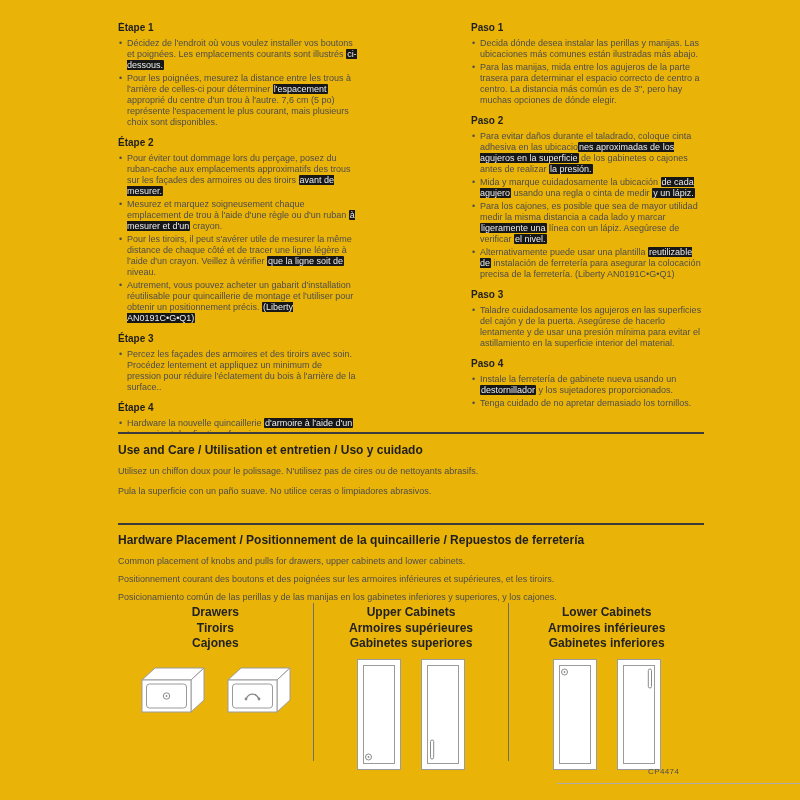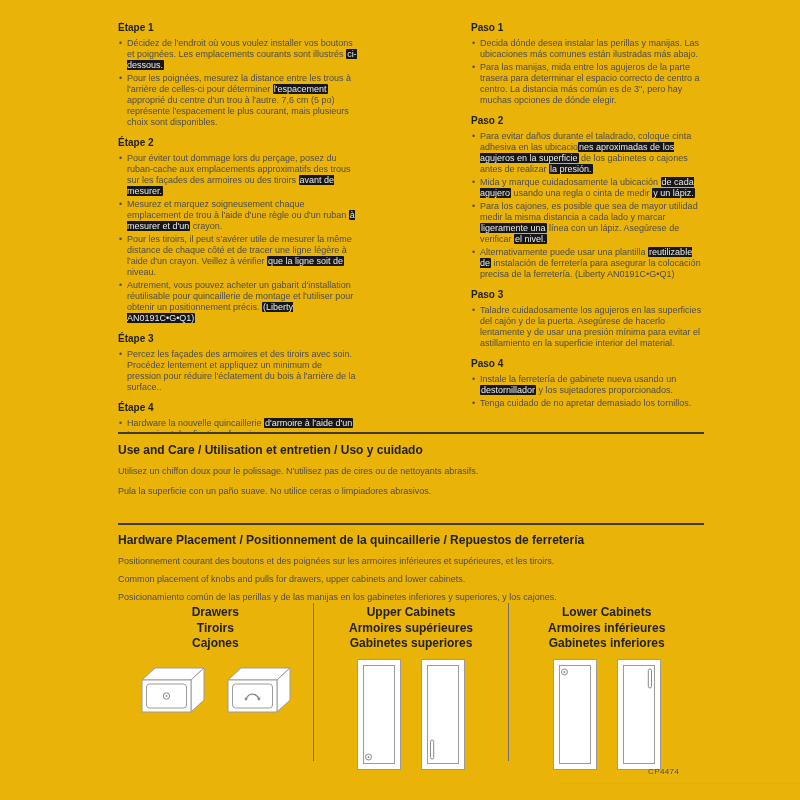--- a/index.html
+++ b/index.html
@@ -124,22 +124,22 @@
   <div class="care">
     <div class="section-title">Use and Care / Utilisation et entretien / Uso y cuidado</div>
     <p class="section-line">Utilisez un chiffon doux pour le polissage. N'utilisez pas de cires ou de nettoyants abrasifs.</p>
     <p class="section-line">Pula la superficie con un paño suave. No utilice ceras o limpiadores abrasivos.</p>
   </div>
 
   <div class="divider" id="divider-2"></div>
 
   <div class="placement">
     <div class="section-title">Hardware Placement / Positionnement de la quincaillerie / Repuestos de ferretería</div>
+    <p class="section-line">Common placement of knobs and pulls for drawers, upper cabinets and lower cabinets.</p>
     <p class="section-line">Positionnement courant des boutons et des poignées sur les armoires inférieures et supérieures, et les tiroirs.</p>
-    <p class="section-line">Common placement of knobs and pulls for drawers, upper cabinets and lower cabinets.</p>
     <p class="section-line">Posicionamiento común de las perillas y de las manijas en los gabinetes inferiores y superiores, y los cajones.</p>
   </div>
 
   <div class="diagrams">
 
     <div class="diagram-group">
       <div class="group-header">
         <div>Drawers</div>
         <div>Tiroirs</div>
         <div>Cajones</div>

